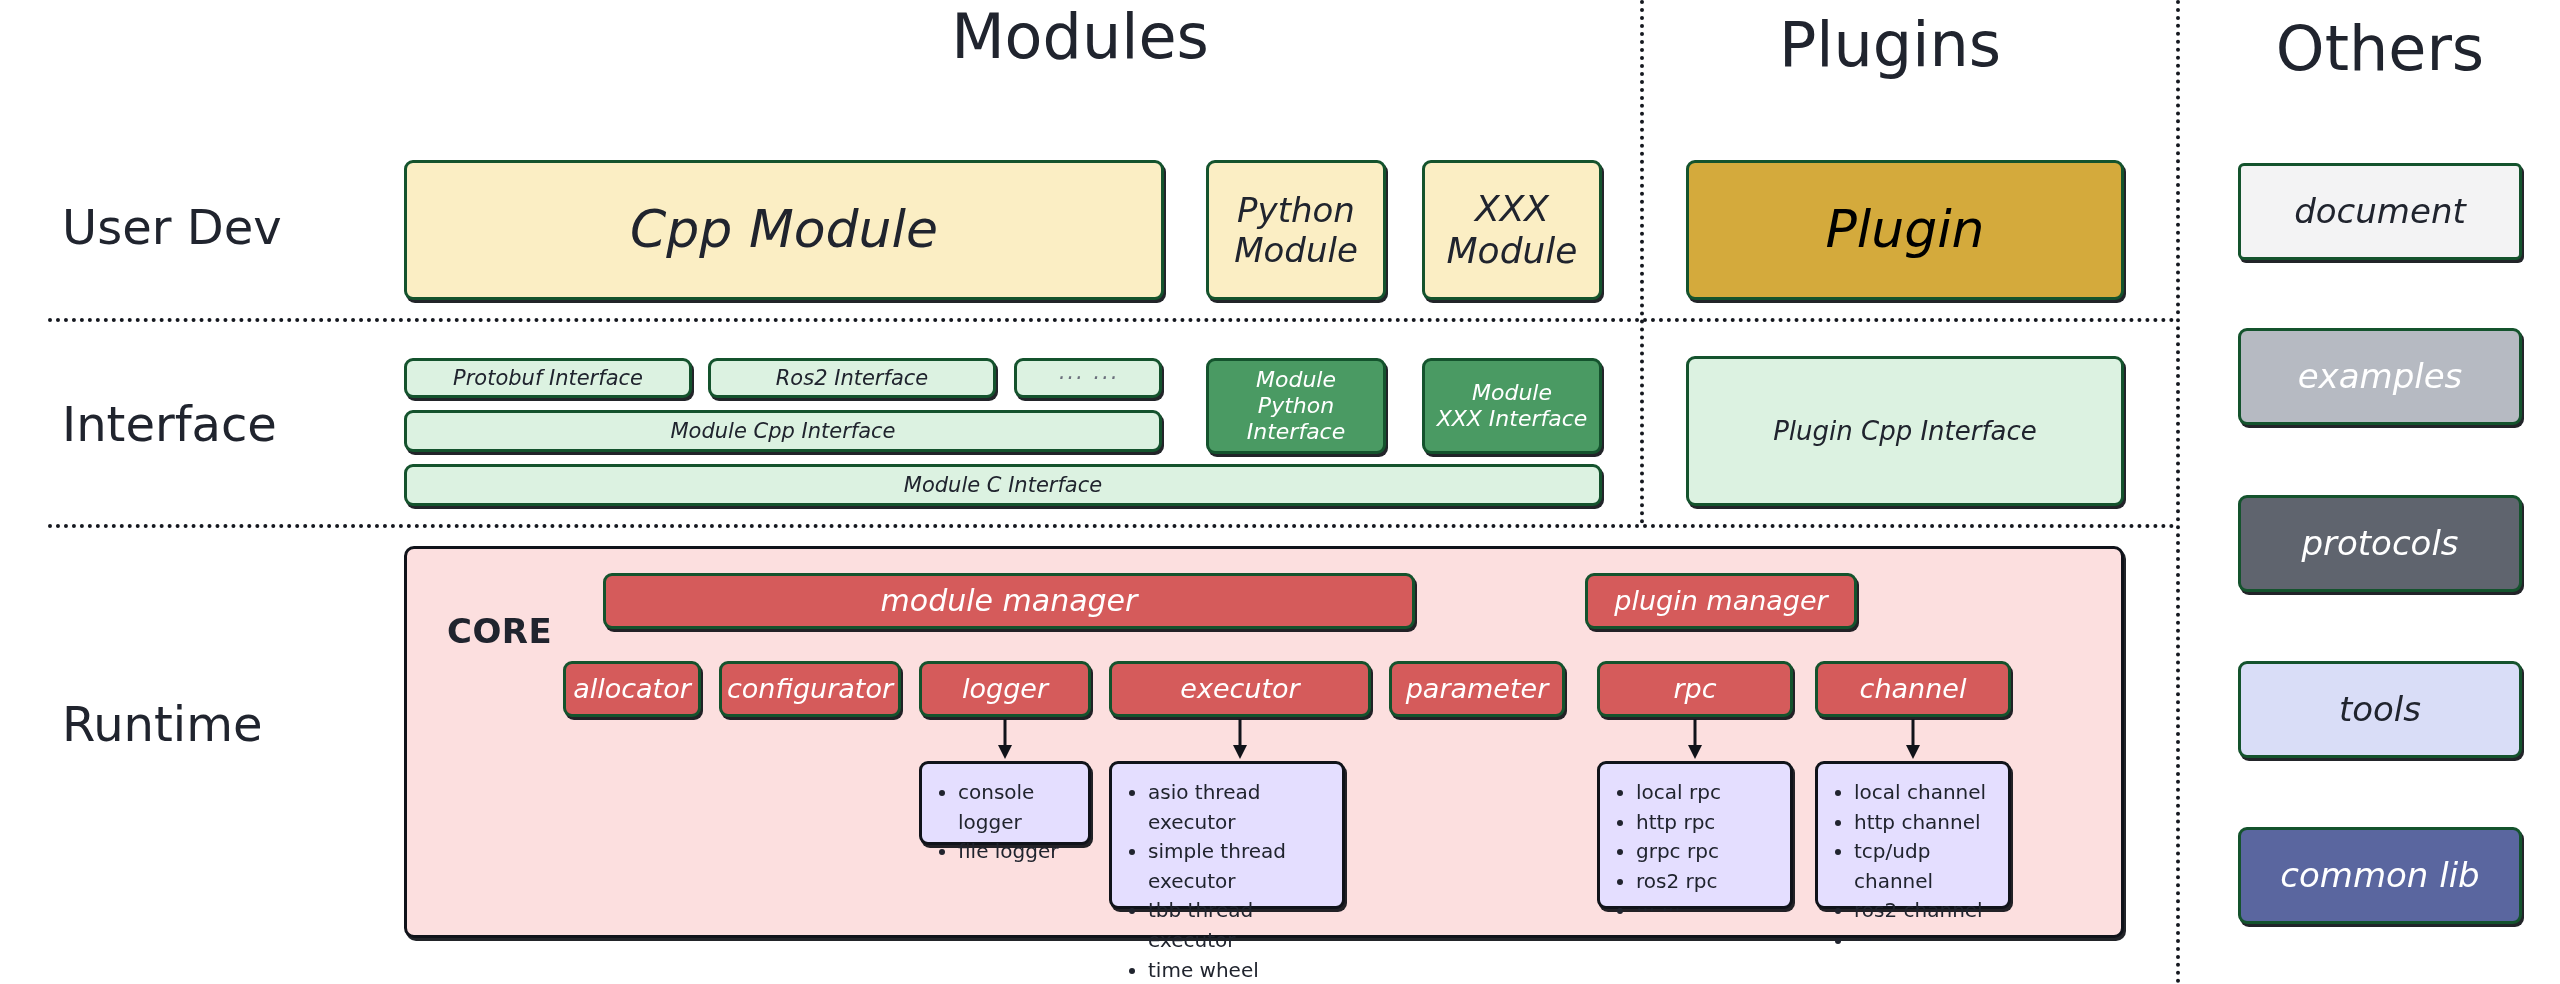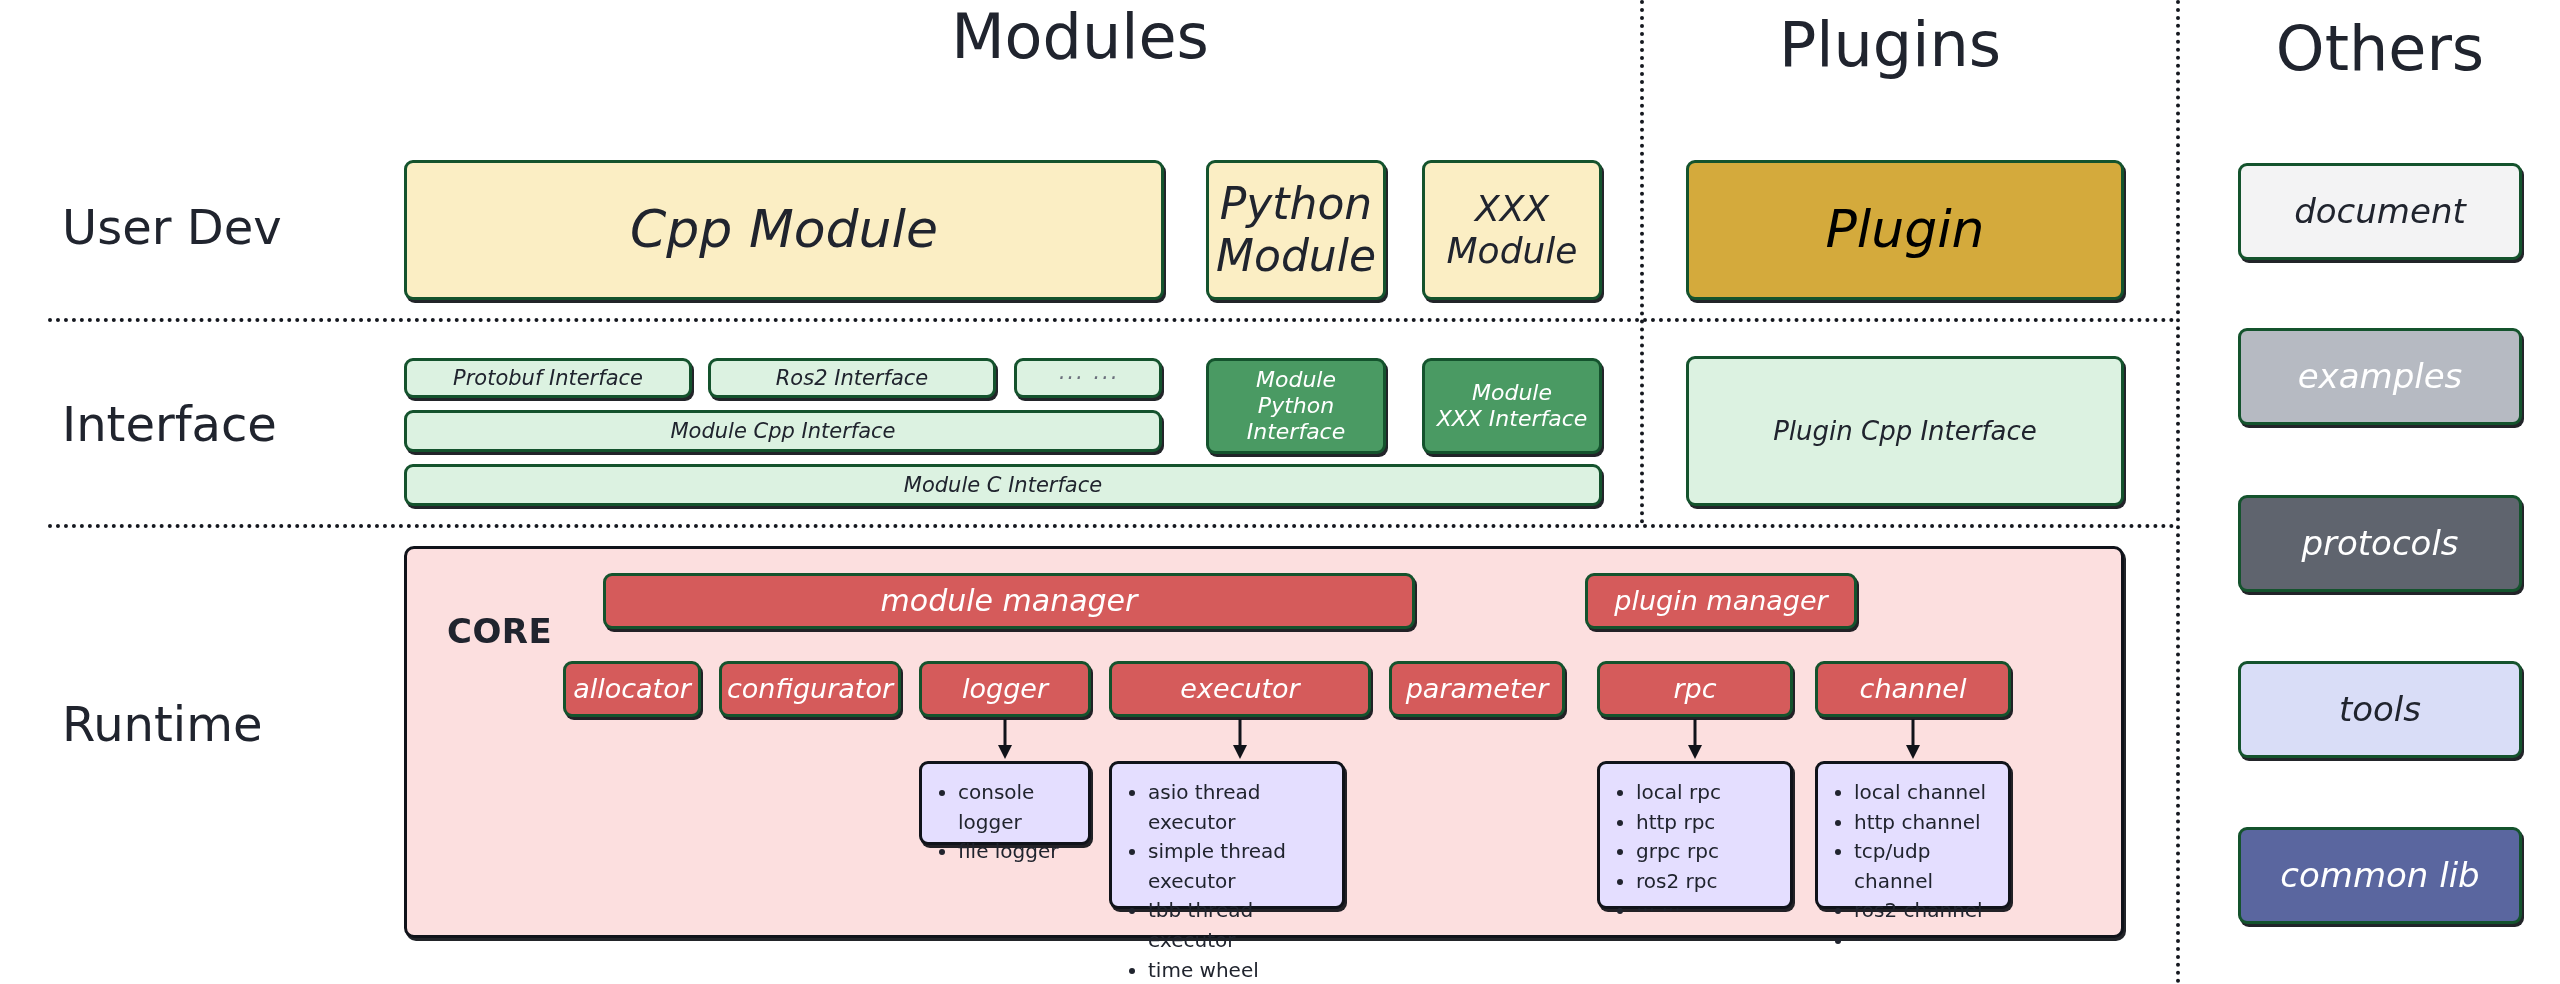--- a/index.html
+++ b/index.html
@@ -28,21 +28,21 @@
     font-style:italic;
   }
   .node span{display:block;line-height:1.18;}
 
   .yellow{background:#fbeec4;color:#20242e;}
   .gold{background:#d4aa3c;color:#000000;}
   .mint{background:#dcf2e1;color:#20242e;}
   .green{background:#4a9a63;color:#ffffff;}
   .red{background:#d55b5b;color:#ffffff;}
 
-  .o-doc{background:#f3f3f4;color:#20242e;}
+  .o-doc{background:#f3f3f4;color:#20242e;border-radius:6px;}
   .o-ex{background:#b6bac2;color:#ffffff;}
   .o-proto{background:#5f646e;color:#ffffff;}
   .o-tools{background:#d9ddf7;color:#20242e;}
   .o-lib{background:#5a669f;color:#ffffff;}
 
   
   #core-panel{
     background:#fcdfdf;border:3px solid #10131a;border-radius:10px;
     box-shadow:2px 3px 0 rgba(10,12,18,.9);
   }
@@ -77,21 +77,21 @@
   <div class="abs vdiv" style="left:2176px;top:0px;height:984px;"></div>
 
   <div class="abs row-label" style="left:62px;top:203px;">User Dev</div>
   <div class="abs row-label" style="left:62px;top:400px;">Interface</div>
   <div class="abs row-label" style="left:62px;top:700px;">Runtime</div>
 
   <div class="abs node yellow" style="left:404px;top:160px;width:760px;height:140px;font-size:52px;">
     <span>Cpp Module</span>
   </div>
 
-  <div class="abs node yellow" style="left:1206px;top:160px;width:180px;height:140px;font-size:44px;">
+  <div class="abs node yellow" style="left:1206px;top:160px;width:180px;height:140px;font-size:34px;">
     <span>
       <span style="display:block">Python</span>
       <span style="display:block">Module</span>
     </span>
   </div>
 
   <div class="abs node yellow" style="left:1422px;top:160px;width:180px;height:140px;font-size:36px;">
     <span>
       <span style="display:block">XXX</span>
       <span style="display:block">Module</span>

